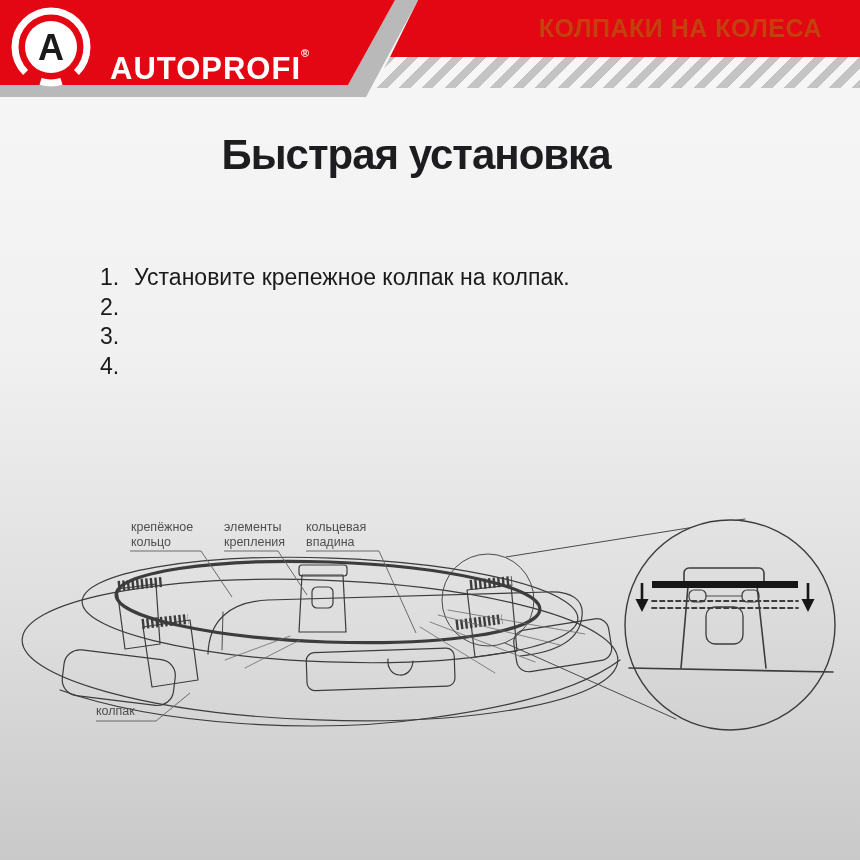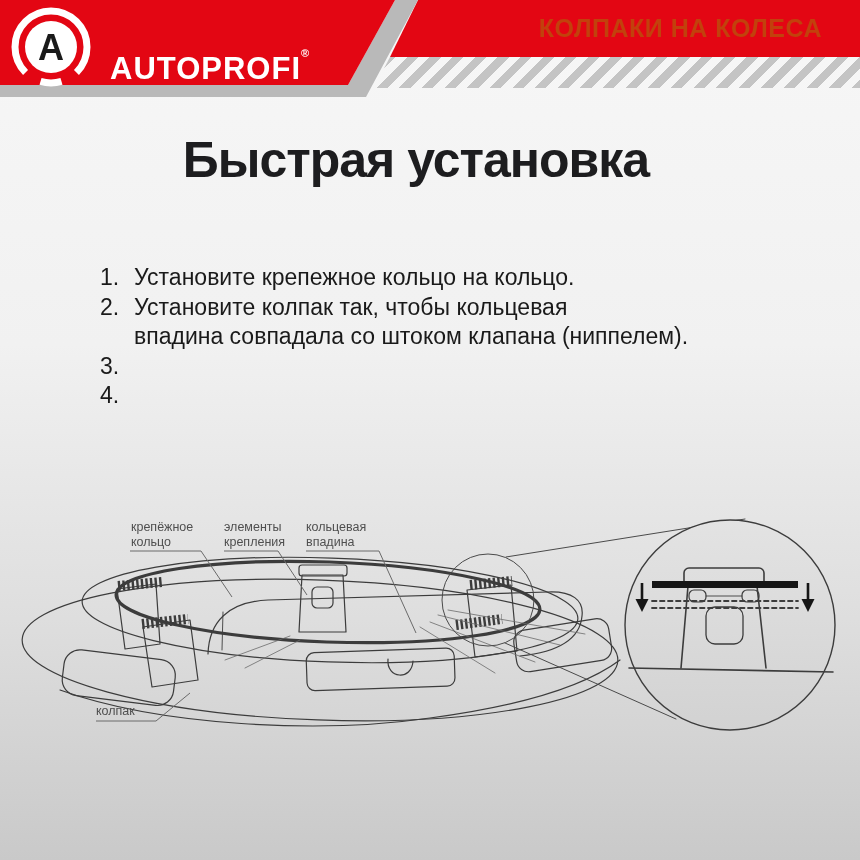--- a/index.html
+++ b/index.html
@@ -46,21 +46,21 @@
   }
   .brand sup{font-size:11px;vertical-align:22px;letter-spacing:0;}
   .product-title{
     position:absolute;right:38px;top:0;height:48px;line-height:56px;
     color:#c2410c;font-size:25px;font-weight:bold;letter-spacing:.5px;white-space:nowrap;
   }
   
   .page-title{
     position:absolute;left:0;top:131px;width:800px;
     text-align:center;color:#1d1d1f;
-    font-size:50px;font-weight:bold;letter-spacing:-1px;padding-left:32px;
+    font-size:42px;font-weight:bold;letter-spacing:-1px;padding-left:32px;
   }
   
   .steps{
     position:absolute;left:100px;top:263px;width:720px;
     list-style:none;color:var(--ink);
     font-size:23px;line-height:29.5px;
   }
   .step{display:flex;}
   .step .num{flex:0 0 34px;}
   .step .txt{white-space:nowrap;}
@@ -86,25 +86,24 @@
   <div class="brand"><span>AUTOPROFI</span><sup>®</sup></div>
 
   <div class="product-title">КОЛПАКИ НА КОЛЕСА</div>
 </div>
 
 <h1 class="page-title">Быстрая установка</h1>
 
 <ol class="steps">
     <li class="step">
       <span class="num">1.</span>
-      <span class="txt">Установите крепежное кольцо на кольцо.</span>
+      <span class="txt">Установите крепежное колпак на колпак.</span>
     </li>
     <li class="step">
       <span class="num">2.</span>
-      <span class="txt">Установите колпак так, чтобы кольцевая<br>впадина совпадала со штоком клапана (ниппелем).</span>
     </li>
     <li class="step">
       <span class="num">3.</span>
     </li>
     <li class="step">
       <span class="num">4.</span>
     </li>
   </ol>
 
 <svg class="drawing" width="860" height="262" viewBox="0 500 860 262">

